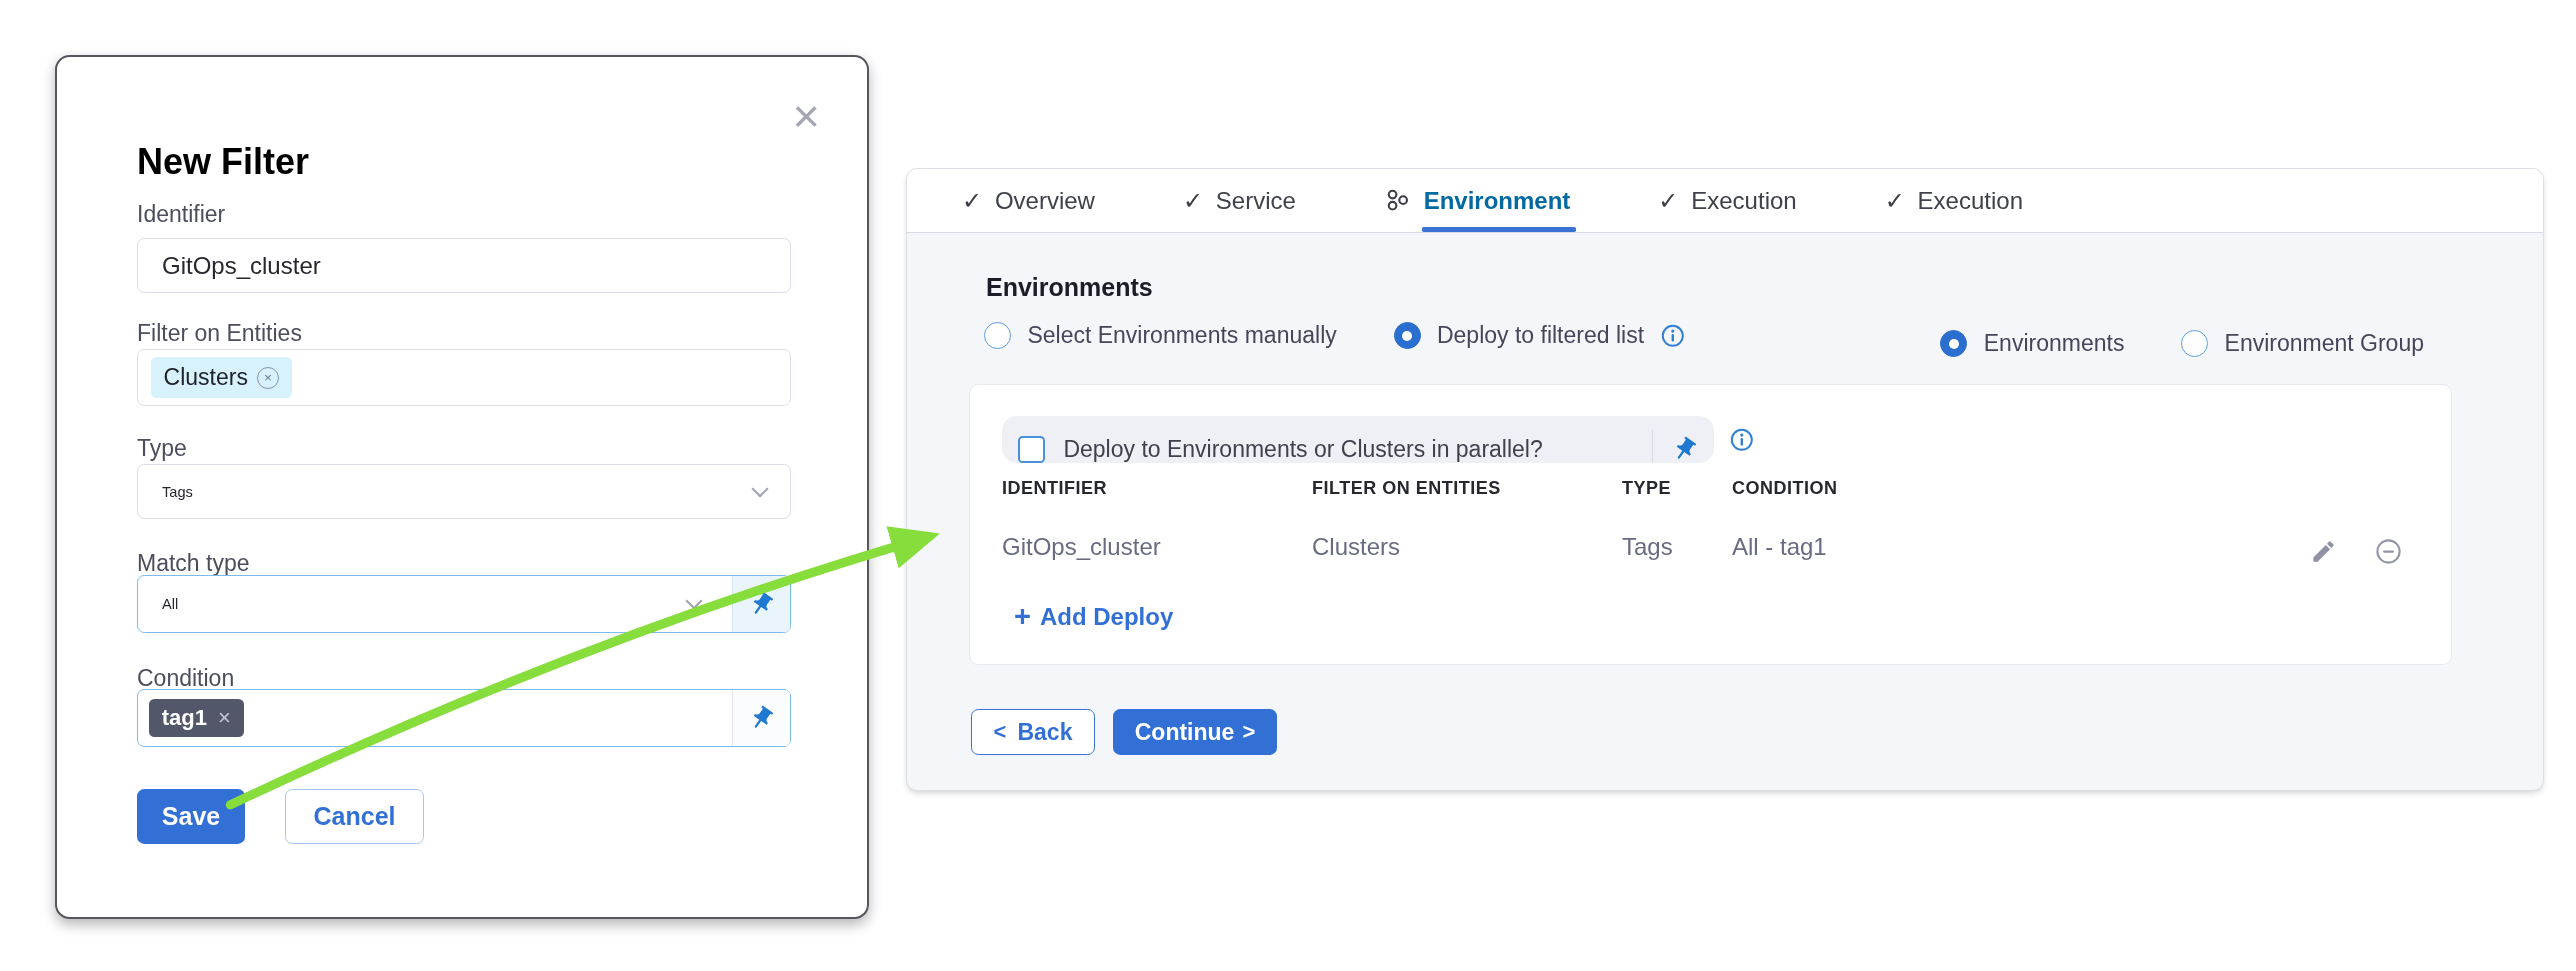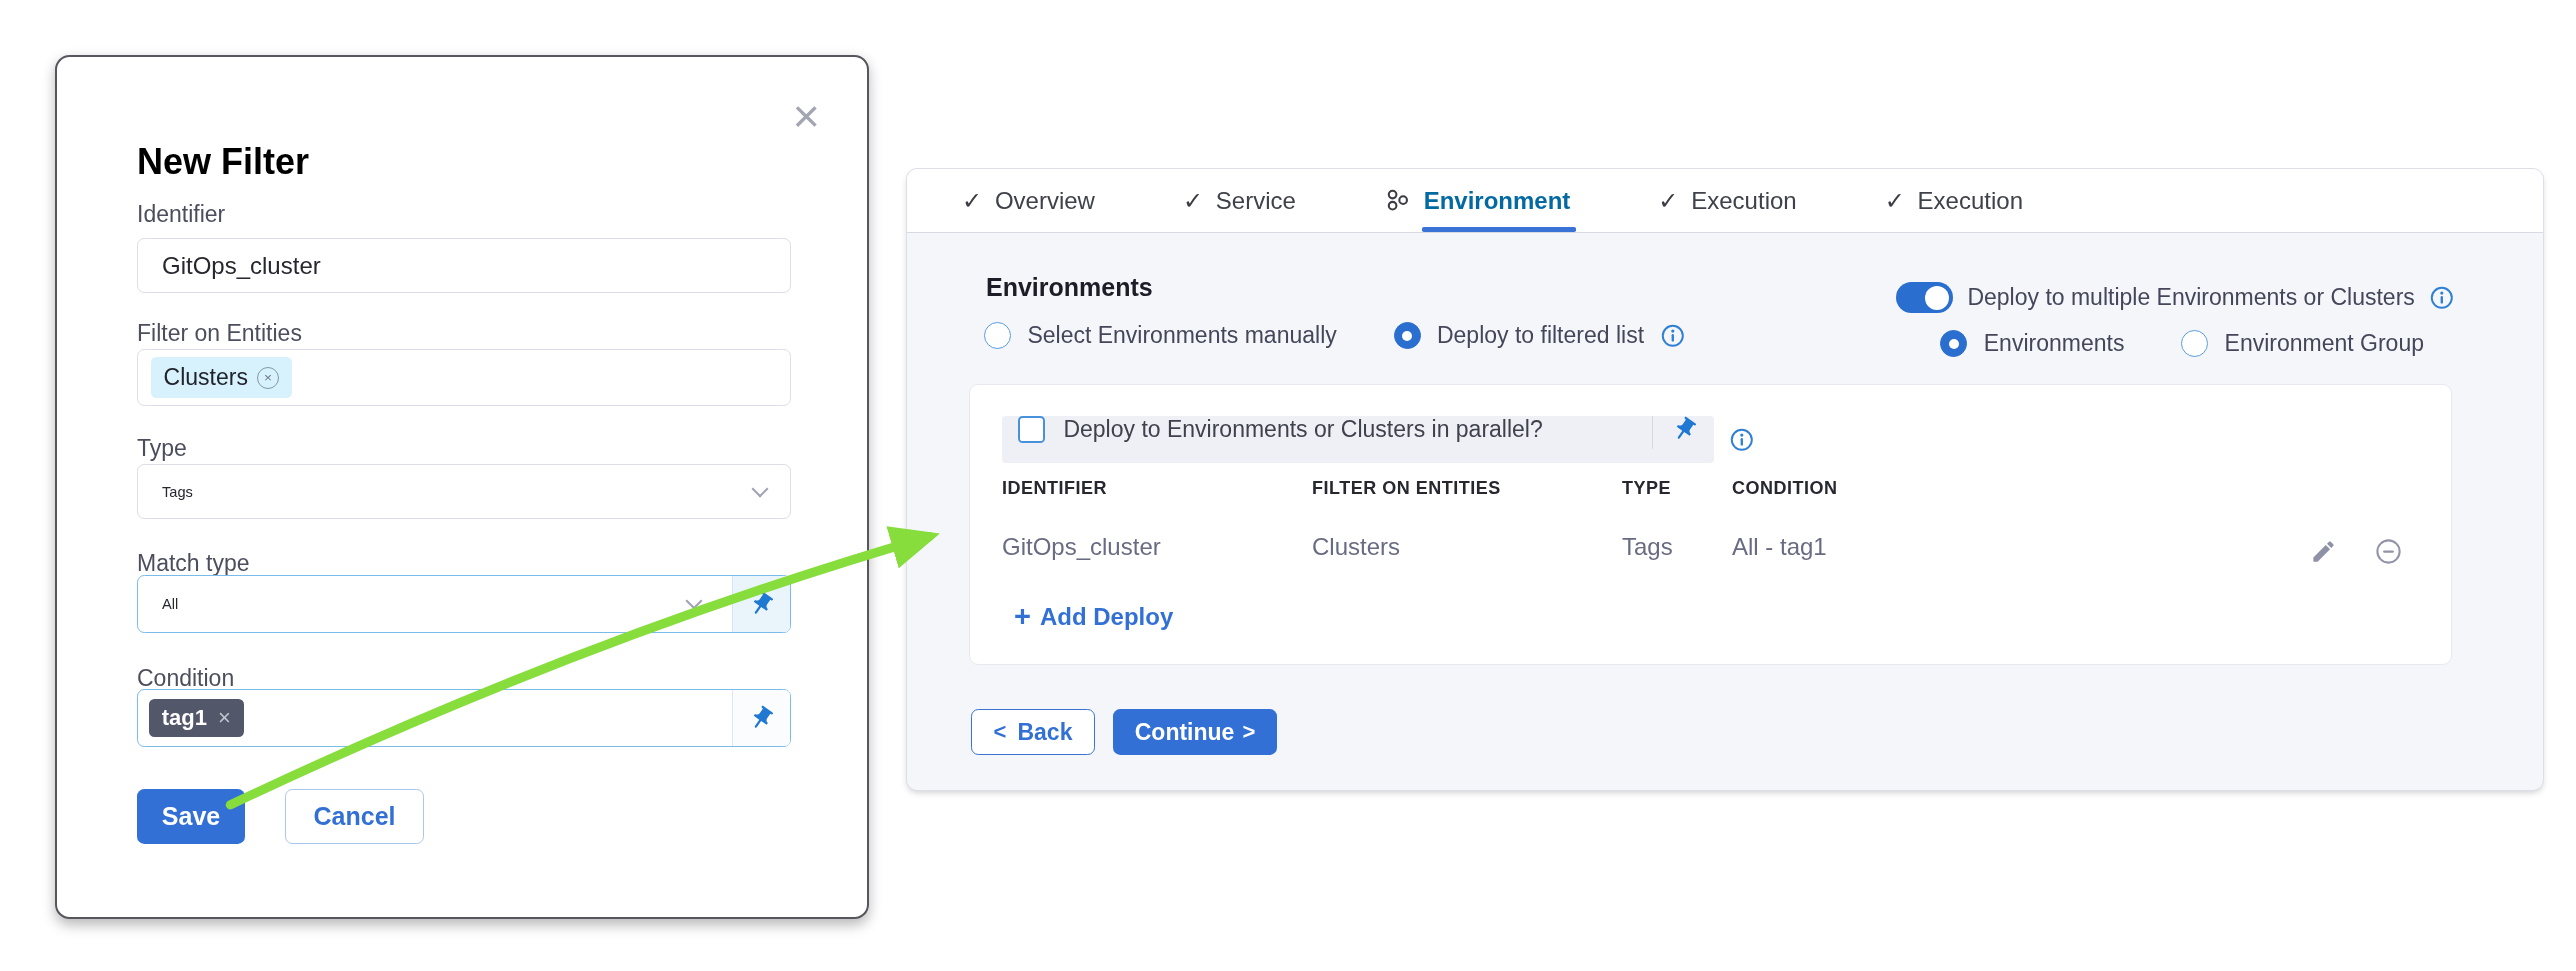--- a/index.html
+++ b/index.html
@@ -67,21 +67,21 @@
                 font-size:23px; color:#44465a; }
   .toggle { width:57px; height:31px; border-radius:15.5px; background:#2a6ecf; position:relative; flex:none; }
   .toggle::after { content:''; position:absolute; right:3.7px; top:3.7px; width:24px; height:24px;
                    border-radius:50%; background:#fff; }
   .right-radios { right:119px; top:161px; }
 
   
   .card { position:absolute; left:62px; top:215px; width:1483px; height:281px; background:#fff;
           border:0.9px solid #e7e9f0; border-radius:9px; }
   .cb-bar { position:absolute; left:32px; top:31px; width:712px; height:47px; background:#eef0f5;
-            border-radius:4px; display:flex; align-items:flex-start; padding:0 16.4px; gap:18px;
+            border-radius:15px; display:flex; align-items:flex-end; padding:0 16.4px; gap:18px;
             font-size:23px; color:#3f414d; }
   .checkbox { width:27px; height:27px; background:#fff; border:2.3px solid #4a91dd; border-radius:4.6px; flex:none; }
   .cb-divider { margin-left:auto; width:0.9px; height:33px; background:#d7dae2; }
   .info-after-bar { position:absolute; left:759px; top:42px; }
   .thead { position:absolute; left:32px; top:93px; display:grid;
            grid-template-columns:310px 310px 110px 365px;
            font-size:18px; font-weight:700; letter-spacing:0.5px; color:#26272f; }
   .trow { position:absolute; left:32px; top:148px; display:grid;
           grid-template-columns:310px 310px 110px 365px;
           font-size:24px; color:#696b82; align-items:center; }
@@ -192,29 +192,20 @@
     <span class="gap40"></span>
     <span class="radio on"></span>
     <span>Deploy to filtered list</span>
     <svg class="icon-svg" width="25.6" height="25.6" viewBox="0 0 24 24">
       <circle cx="12" cy="12" r="9.4" fill="none" stroke="#2f7fd2" stroke-width="1.8"></circle>
       <circle cx="12" cy="7.6" r="1.5" fill="#2f7fd2"></circle>
       <rect x="10.9" y="10.4" width="2.2" height="7" rx="1.1" fill="#2f7fd2"></rect>
     </svg>
   </div>
 
-  <div class="toggle-row">
-    <span class="toggle"></span>
-    <span>Deploy to multiple Environments or Clusters</span>
-    <svg class="icon-svg" width="25.6" height="25.6" viewBox="0 0 24 24">
-      <circle cx="12" cy="12" r="9.4" fill="none" stroke="#2f7fd2" stroke-width="1.8"></circle>
-      <circle cx="12" cy="7.6" r="1.5" fill="#2f7fd2"></circle>
-      <rect x="10.9" y="10.4" width="2.2" height="7" rx="1.1" fill="#2f7fd2"></rect>
-    </svg>
-  </div>
 
   <div class="radio-row right-radios">
     <span class="radio on"></span>
     <span>Environments</span>
     <span class="gap40"></span>
     <span class="radio"></span>
     <span>Environment Group</span>
   </div>
 
   <div class="card">

